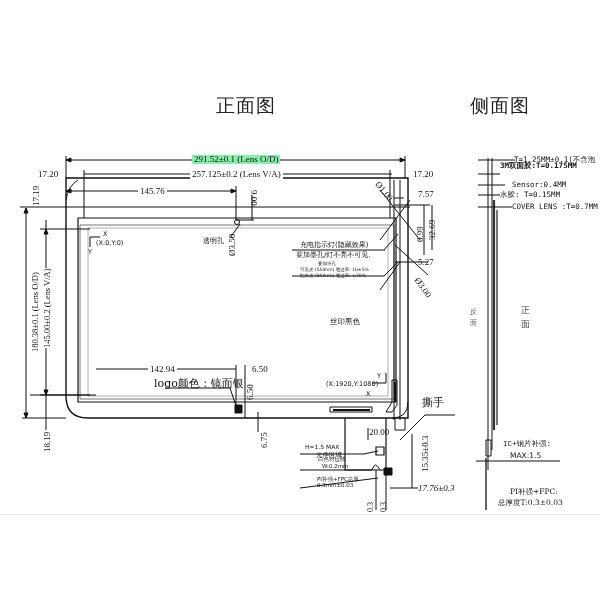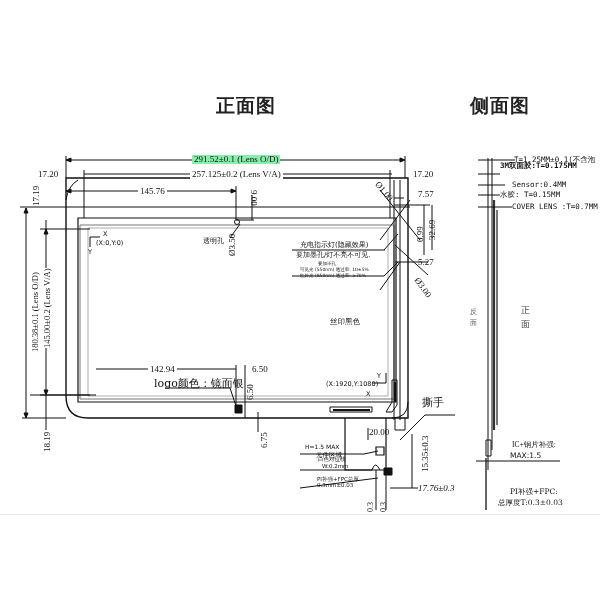--- a/index.html
+++ b/index.html
@@ -1,19 +1,19 @@
 <!DOCTYPE html>
 <html><head>
 <meta charset="utf-8">
 <style>
   html,body{margin:0;padding:0;background:#ffffff;}
   body{width:600px;height:600px;overflow:hidden;position:relative;font-family:"DejaVu Serif",serif;color:#111;}
   #stage{position:absolute;left:0;top:0;width:600px;height:600px;}
   .t{position:absolute;white-space:nowrap;line-height:1;}
-  .title{font-family:"DejaVu Serif",serif;font-size:19px;color:#222;letter-spacing:1px;font-weight:bold;}
+  .title{font-family:"DejaVu Serif",serif;font-size:19px;color:#222;letter-spacing:1px;}
   .dim{font-family:"Liberation Serif",serif;font-size:9px;color:#111;}
   .note{font-family:"DejaVu Sans",sans-serif;font-size:7px;color:#111;}
   .tiny{font-family:"DejaVu Sans",sans-serif;font-size:4.5px;color:#111;}
   .mono{font-family:"DejaVu Sans Mono",monospace;font-size:7.5px;color:#111;}
   .vert{transform-origin:0 0;transform:rotate(-90deg);}
   .vert90{transform-origin:0 0;transform:rotate(90deg);}
   svg line,svg path,svg rect,svg polyline{vector-effect:non-scaling-stroke;}
   .bottom-band{position:absolute;left:0;top:514px;width:600px;height:86px;background:#ffffff;border-top:1px solid #e6e6e6;}
 </style>
 </head>
@@ -197,19 +197,19 @@
 
   <div class="t mono" style="left:514px;top:156px;">T=1.25MM±0.1(不含泡</div>
   <div class="t mono" style="left:500px;top:162px;font-weight:bold;">3M双面胶:T=0.175MM</div>
   <div class="t mono" style="left:512px;top:181px;">Sensor:0.4MM</div>
   <div class="t mono" style="left:500px;top:191px;">水胶: T=0.15MM</div>
   <div class="t mono" style="left:512px;top:203px;">COVER LENS  :T=0.7MM</div>
 
   <div class="t note" style="left:470px;top:307px;font-size:7px;width:8px;white-space:normal;line-height:1.5;color:#666;">反面</div>
   <div class="t note" style="left:521px;top:304px;font-size:9px;width:10px;white-space:normal;line-height:1.5;color:#444;">正面</div>
 
-  <div class="t note" style="left:503px;top:441px;font-size:7.5px;font-family:Liberation Serif, serif;margin-left:9px;">IC+钢片补强:</div>
+  <div class="t note" style="left:503px;top:441px;font-size:7.5px;font-family:Liberation Mono, monospace;">IC+钢片补强:</div>
   <div class="t note" style="left:510px;top:452px;font-size:7.5px;">MAX:1.5</div>
   <div class="t note" style="left:510px;top:488px;font-size:7.5px;font-family:'DejaVu Serif',serif;">PI补强+FPC:</div>
   <div class="t note" style="left:498px;top:499px;font-size:7.5px;font-family:'DejaVu Serif',serif;">总厚度T:0.3±0.03</div>
 
   <div class="bottom-band"></div>
 </div>
 
 </body></html>

